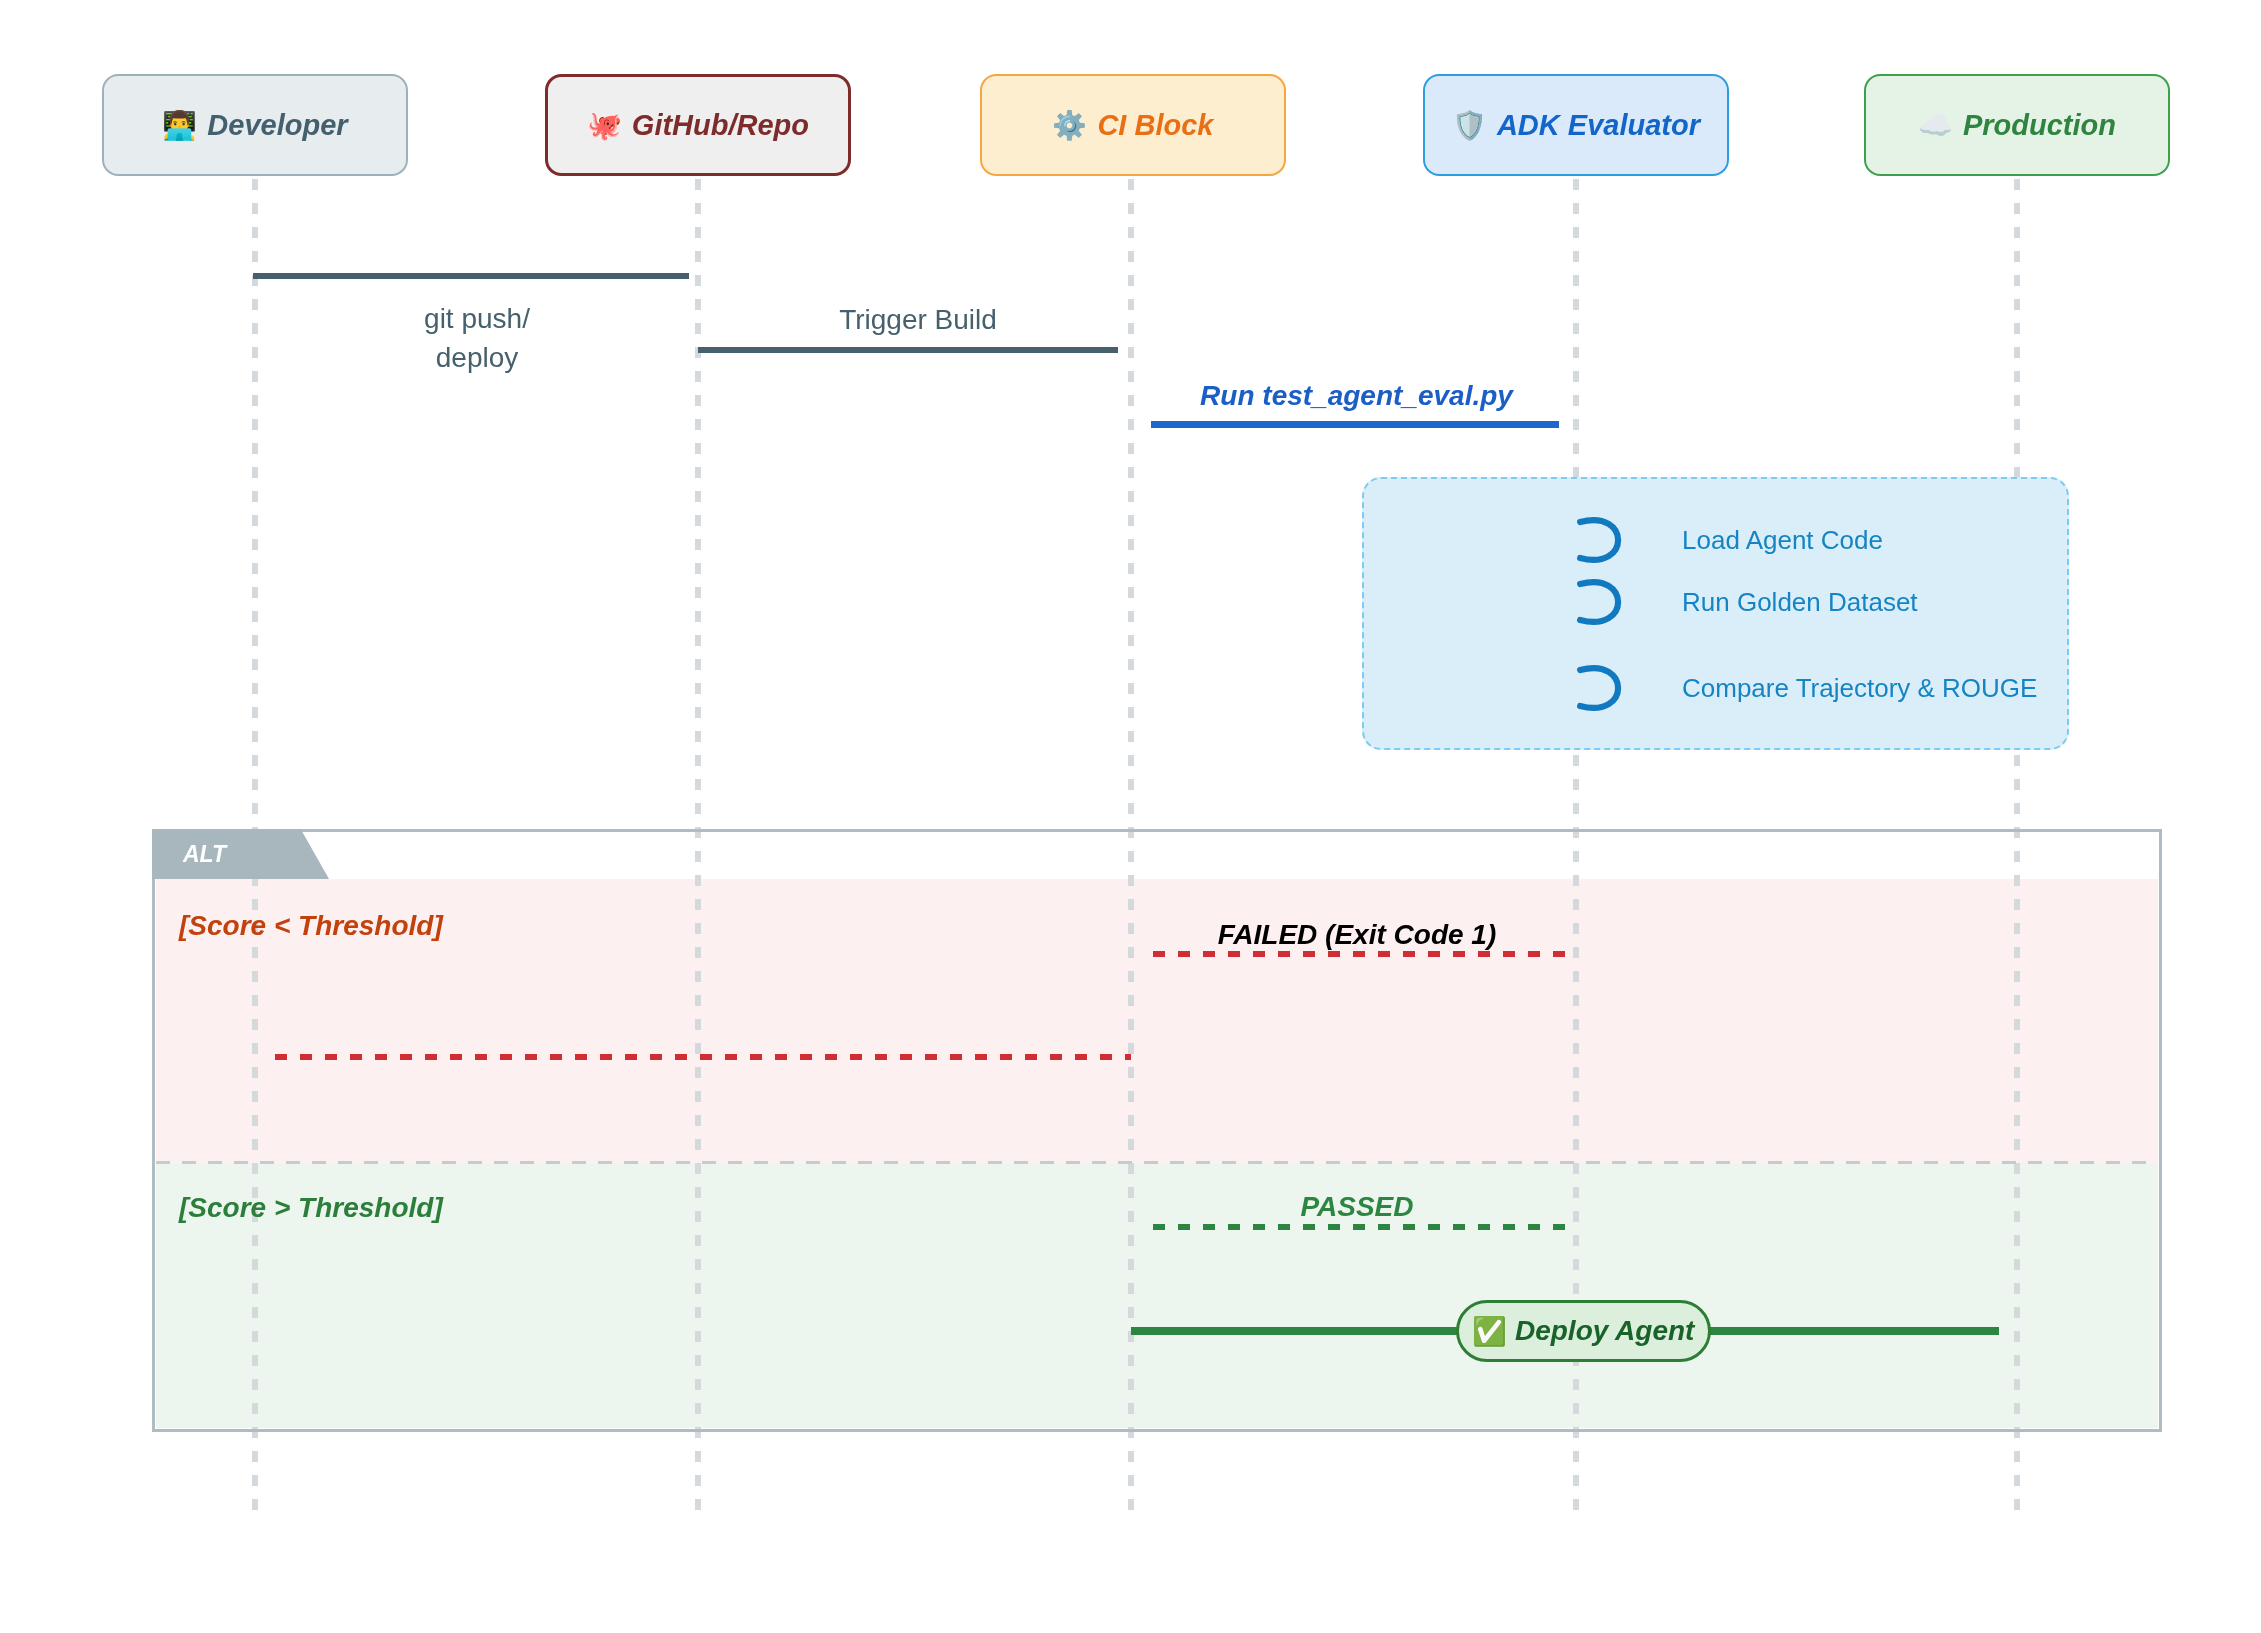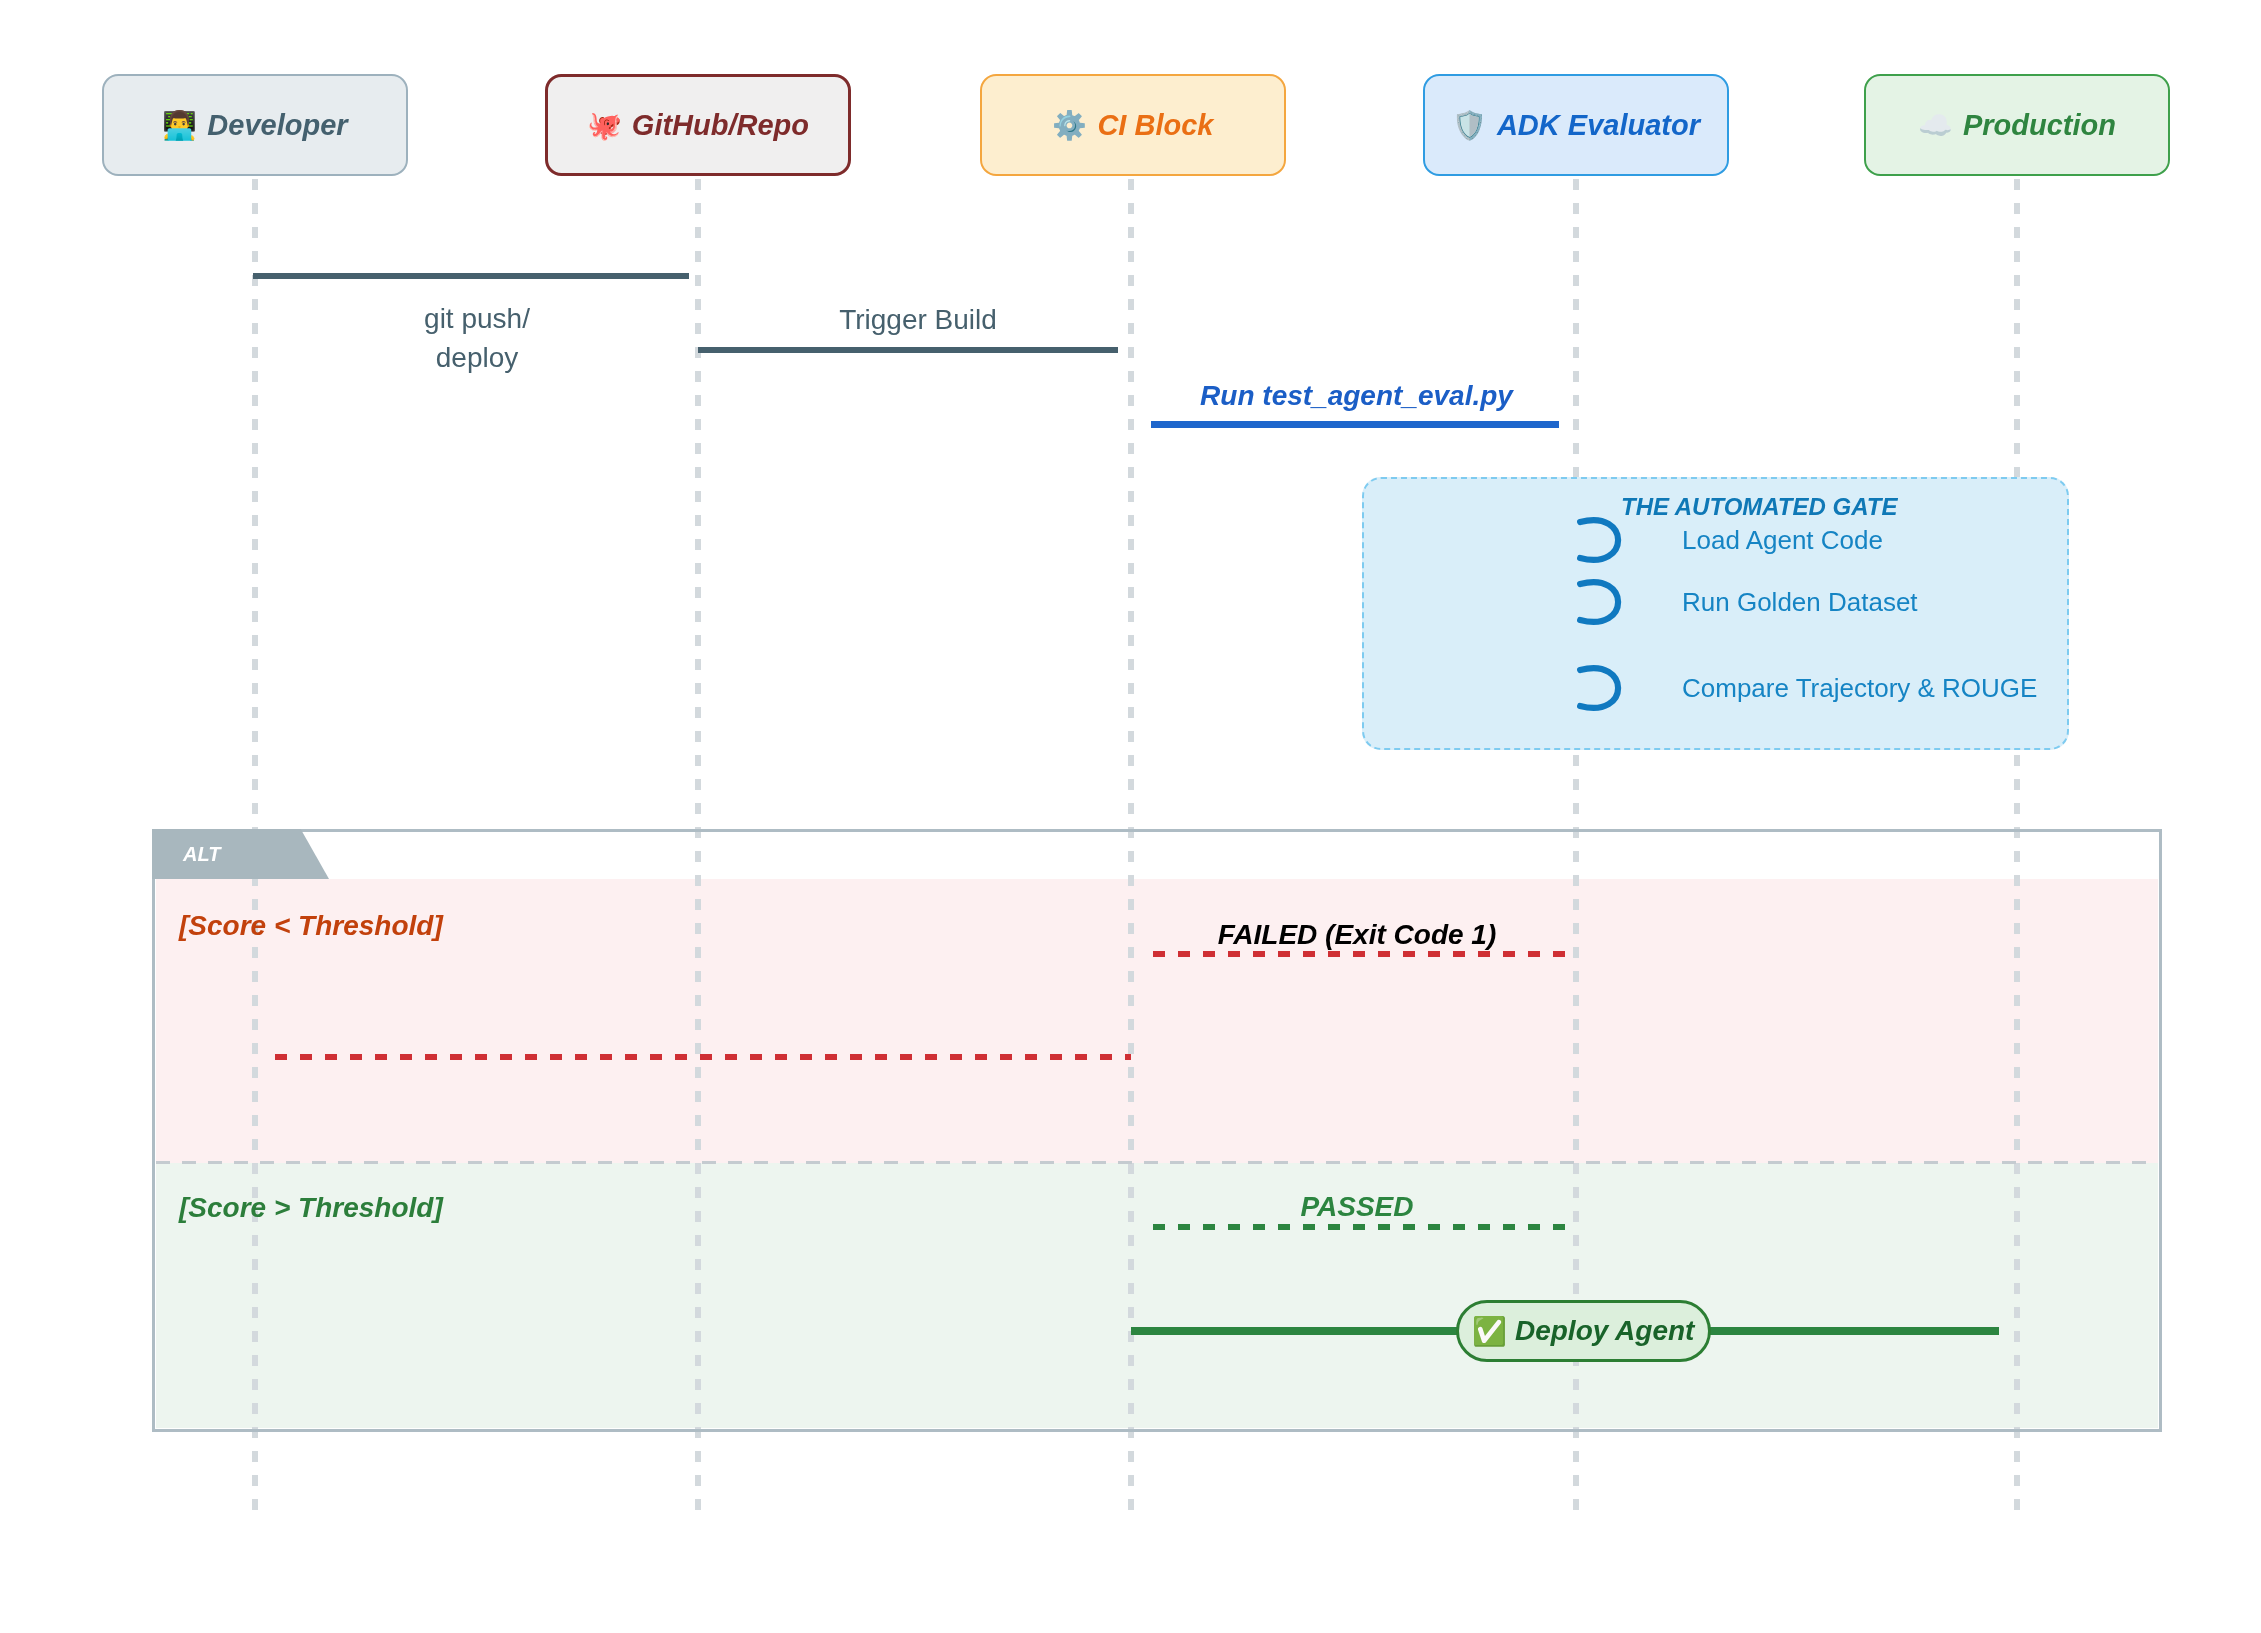--- a/index.html
+++ b/index.html
@@ -43,21 +43,21 @@
   .note-row{position:absolute;left:207px;height:54px;display:flex;align-items:center;}
   .note-row svg{width:70px;height:54px;flex:0 0 auto;}
   .note-row .step{margin-left:41px;font-size:26px;color:#1584c4;white-space:nowrap;}
 
   
   .alt-frame{position:absolute;left:152px;top:829px;width:2010px;height:603px;box-sizing:border-box;
              border:3.8px solid #aebcc4;z-index:2;pointer-events:none;}
   .alt-tab{position:absolute;left:152px;top:829px;width:177px;height:50px;background:#a8b7be;z-index:2;
            clip-path:polygon(0 0,84% 0,100% 100%,0 100%);
            display:flex;align-items:center;padding-left:31px;box-sizing:border-box;
-           color:#ffffff;font-style:italic;font-weight:700;font-size:20px;}
+           color:#ffffff;font-style:italic;font-weight:700;font-size:23px;}
   .sec-red{position:absolute;left:156px;top:879px;width:2002px;height:284px;background:#fdf0f1;z-index:0;}
   .sec-green{position:absolute;left:156px;top:1163px;width:2002px;height:265px;background:#edf5ef;z-index:0;}
   .divider{position:absolute;left:156px;top:1161px;width:2002px;height:3.1px;z-index:2;
            background:repeating-linear-gradient(90deg,#c5cbd0 0 14px,transparent 14px 26px);}
   .guard{position:absolute;font-style:italic;font-weight:700;font-size:28px;z-index:2;}
   .guard.fail{left:179px;top:910px;color:#c2410c;}
   .guard.pass{left:179px;top:1192px;color:#2c7e3b;}
 
   
   .pill{position:absolute;left:1456px;top:1300px;width:255px;height:62px;box-sizing:border-box;
@@ -107,21 +107,20 @@
     <div>deploy</div>
   </div>
 
   <div class="msg-label" style="left:717px;top:300px;width:402px;">Trigger Build</div>
   <div class="hline" style="left:698px;top:347px;width:420px;"></div>
 
   <div class="msg-label blue" style="left:1143px;top:376px;width:427px;">Run test_agent_eval.py</div>
   <div class="hline hline-blue" style="left:1151px;top:421px;width:408px;"></div>
 
   <div class="note">
-    <div class="note-title">THE AUTOMATED GATE</div>
     <div class="note-row" style="top:34px;">
       <svg viewBox="0 0 120 96">
         <path d="M14 16 C 104 -8, 104 104, 14 80" fill="none" stroke="#1079c0" stroke-width="11" stroke-linecap="round"></path>
       </svg>
       <span class="step">Load Agent Code</span>
     </div>
     <div class="note-row" style="top:96px;">
       <svg viewBox="0 0 120 96">
         <path d="M14 16 C 104 -8, 104 104, 14 80" fill="none" stroke="#1079c0" stroke-width="11" stroke-linecap="round"></path>
       </svg>

